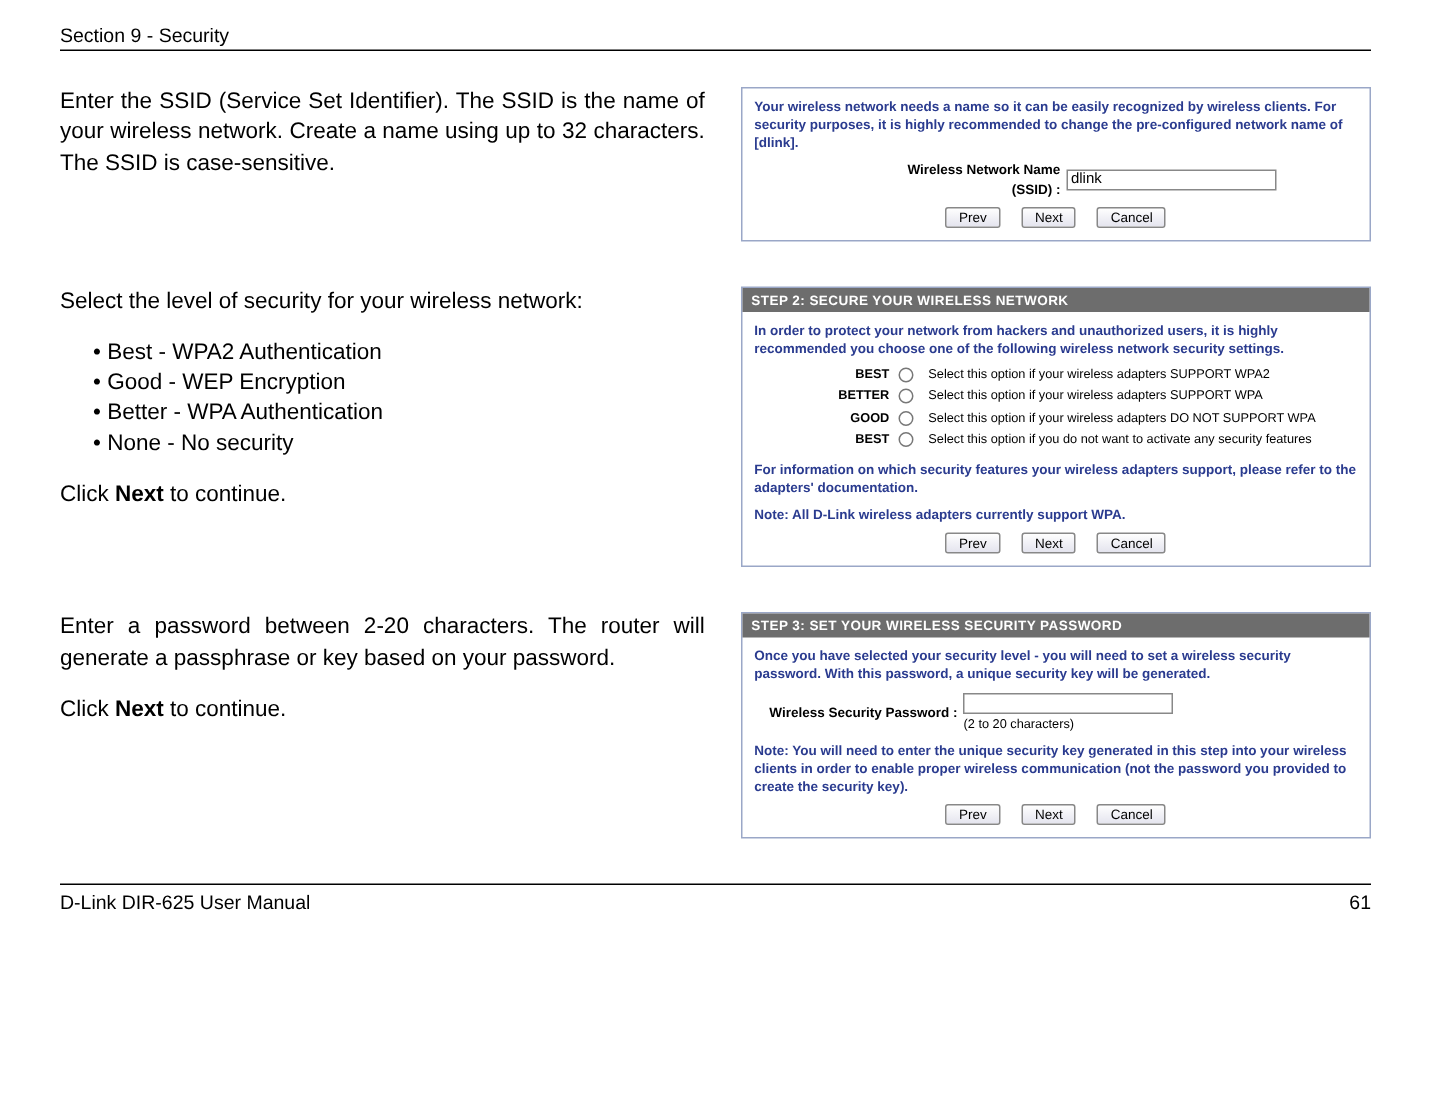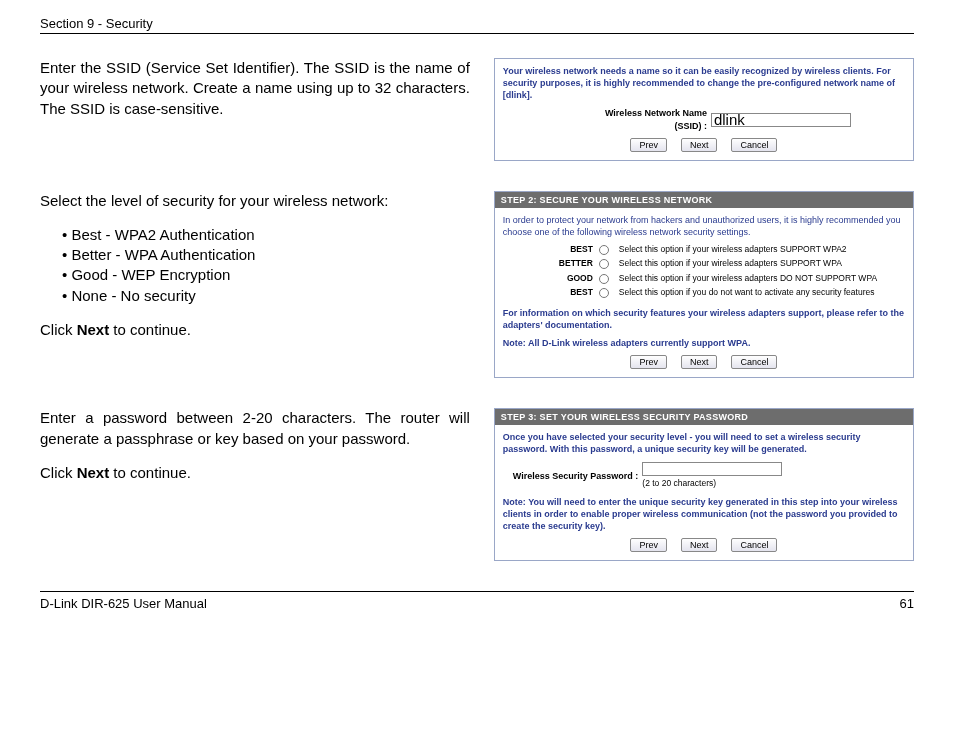--- a/index.html
+++ b/index.html
@@ -75,21 +75,21 @@
     font-weight: bold;
     color: #000;
     font-size: 9px;
     width: 150px;
   }
   .field-label .sub { font-weight: bold; }
   .text-input {
     border: 1px solid #888;
     height: 14px;
     width: 140px;
-    font-size: 15px;
+    font-size: 10px;
     padding: 0 2px;
     background: #fff;
   }
   .btn-row {
     display: flex;
     justify-content: center;
     gap: 14px;
     margin-top: 6px;
   }
   .btn {
@@ -145,32 +145,32 @@
       </div>
     </div>
   </div>
 </div>
 
 <div class="row">
   <div class="left-col">
     <p>Select the level of security for your wireless network:</p>
     <div class="bullets">
       <div>Best - WPA2 Authentication</div>
+      <div>Good - WEP Encryption</div>
       <div>Better - WPA Authentication</div>
-      <div>Good - WEP Encryption</div>
       <div>None - No security</div>
     </div>
     <p>
       <span>Click </span><span class="bold">Next</span><span> to continue.</span>
     </p>
   </div>
   <div class="panel">
     <div class="panel-header">STEP 2: SECURE YOUR WIRELESS NETWORK</div>
     <div class="panel-body">
-      <p class="blue-text" style="font-weight:normal;">In order to protect your network from hackers and unauthorized users, it is highly recommended you choose one of the following wireless network security settings.</p>
+      <p class="blue-text" style="font-weight:bold;">In order to protect your network from hackers and unauthorized users, it is highly recommended you choose one of the following wireless network security settings.</p>
       <div class="sec-table">
         <div class="sec-label">BEST</div>
         <div class="radio"></div>
         <div class="sec-desc">Select this option if your wireless adapters SUPPORT WPA2</div>
 
         <div class="sec-label">BETTER</div>
         <div class="radio"></div>
         <div class="sec-desc">Select this option if your wireless adapters SUPPORT WPA</div>
 
         <div class="sec-label">GOOD</div>

